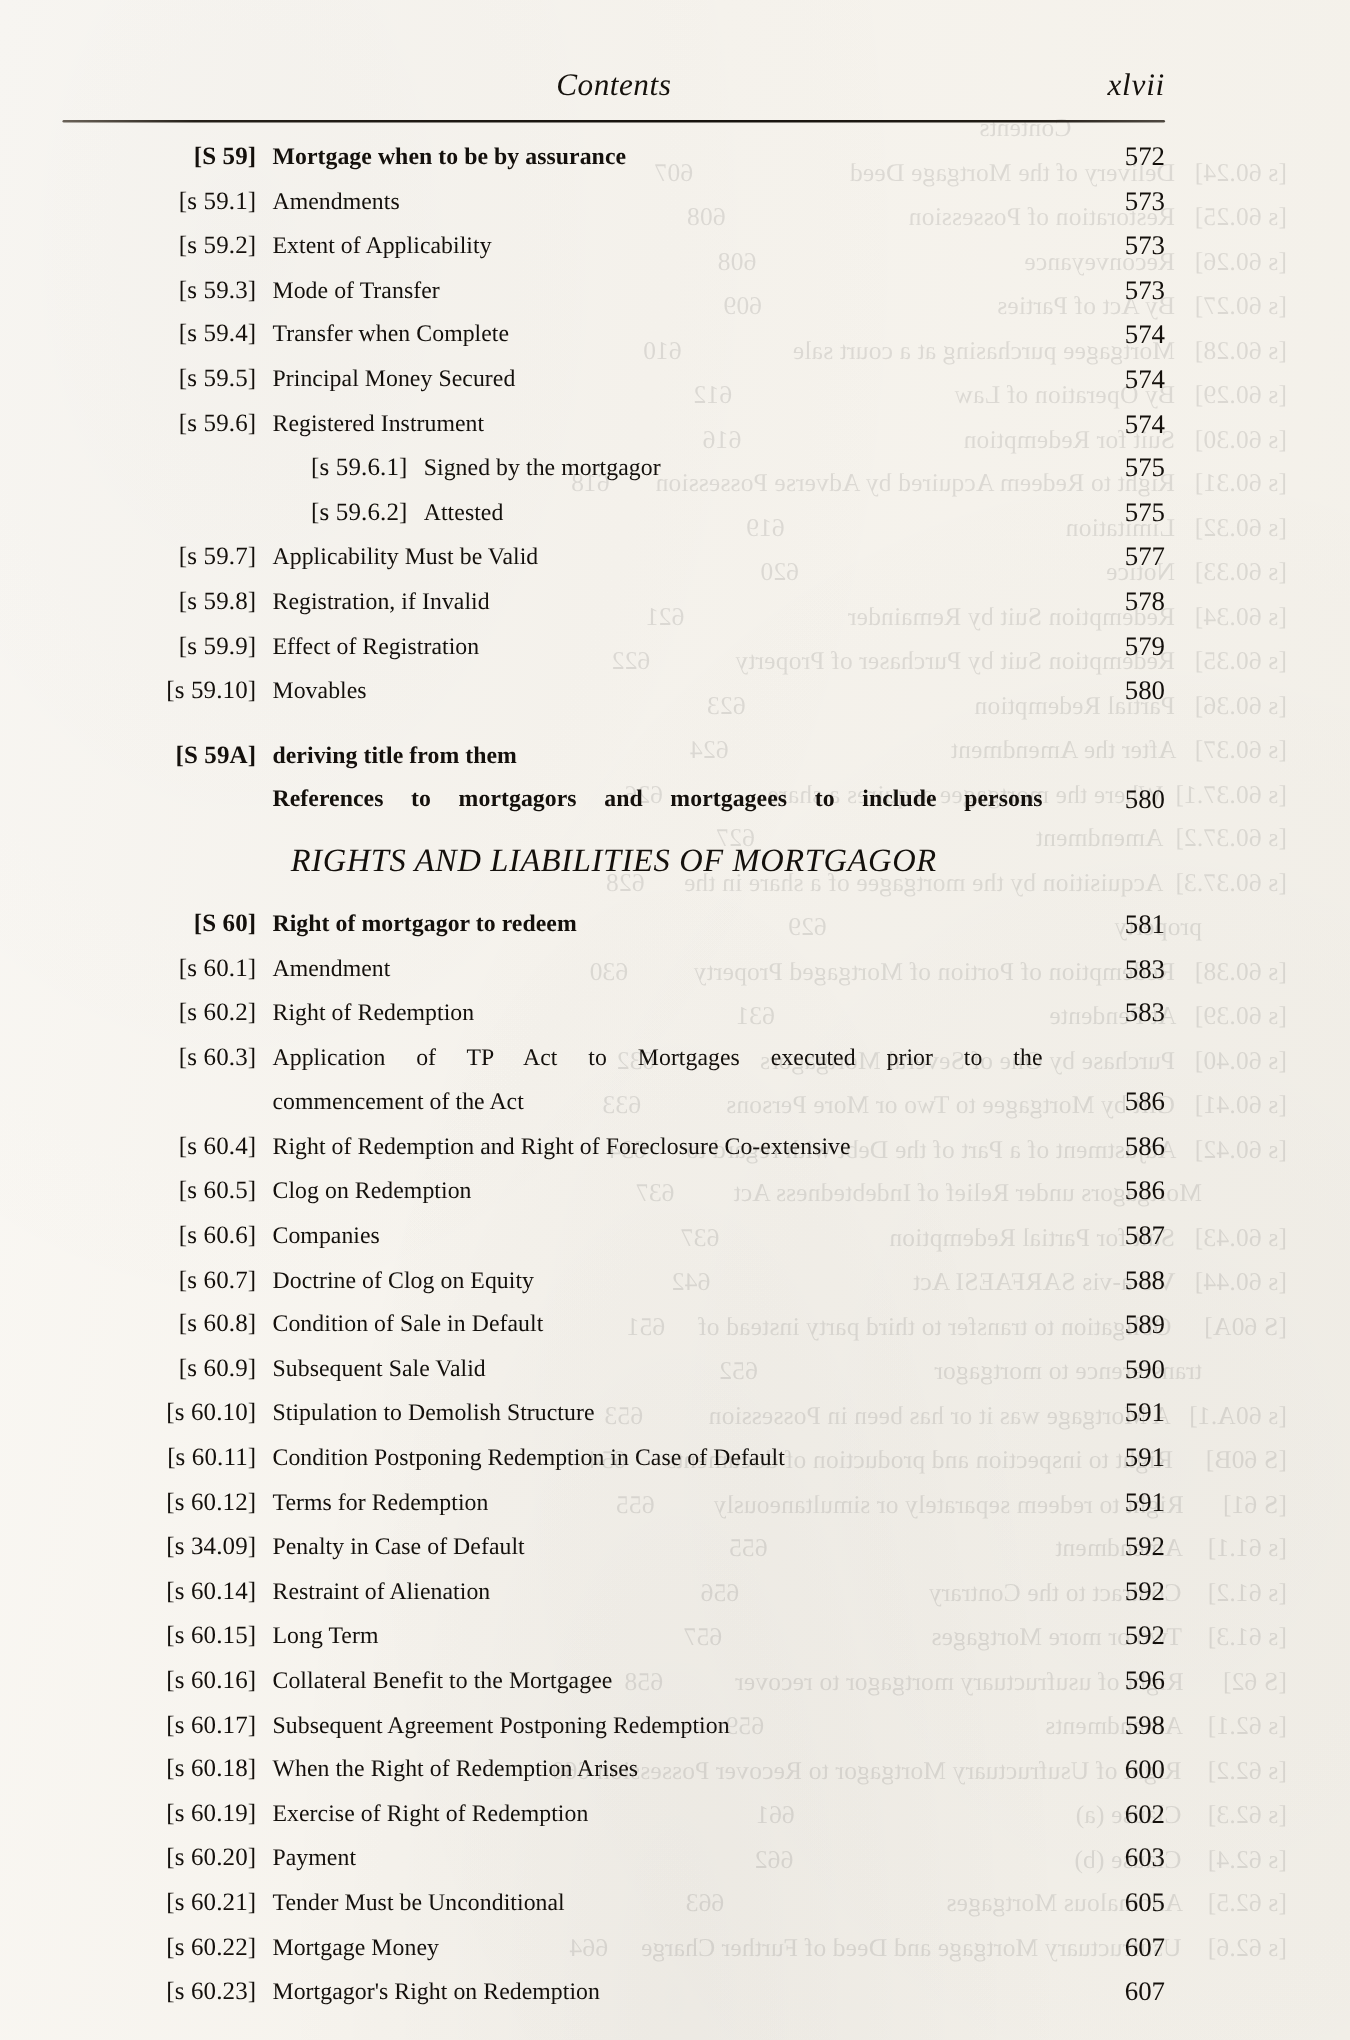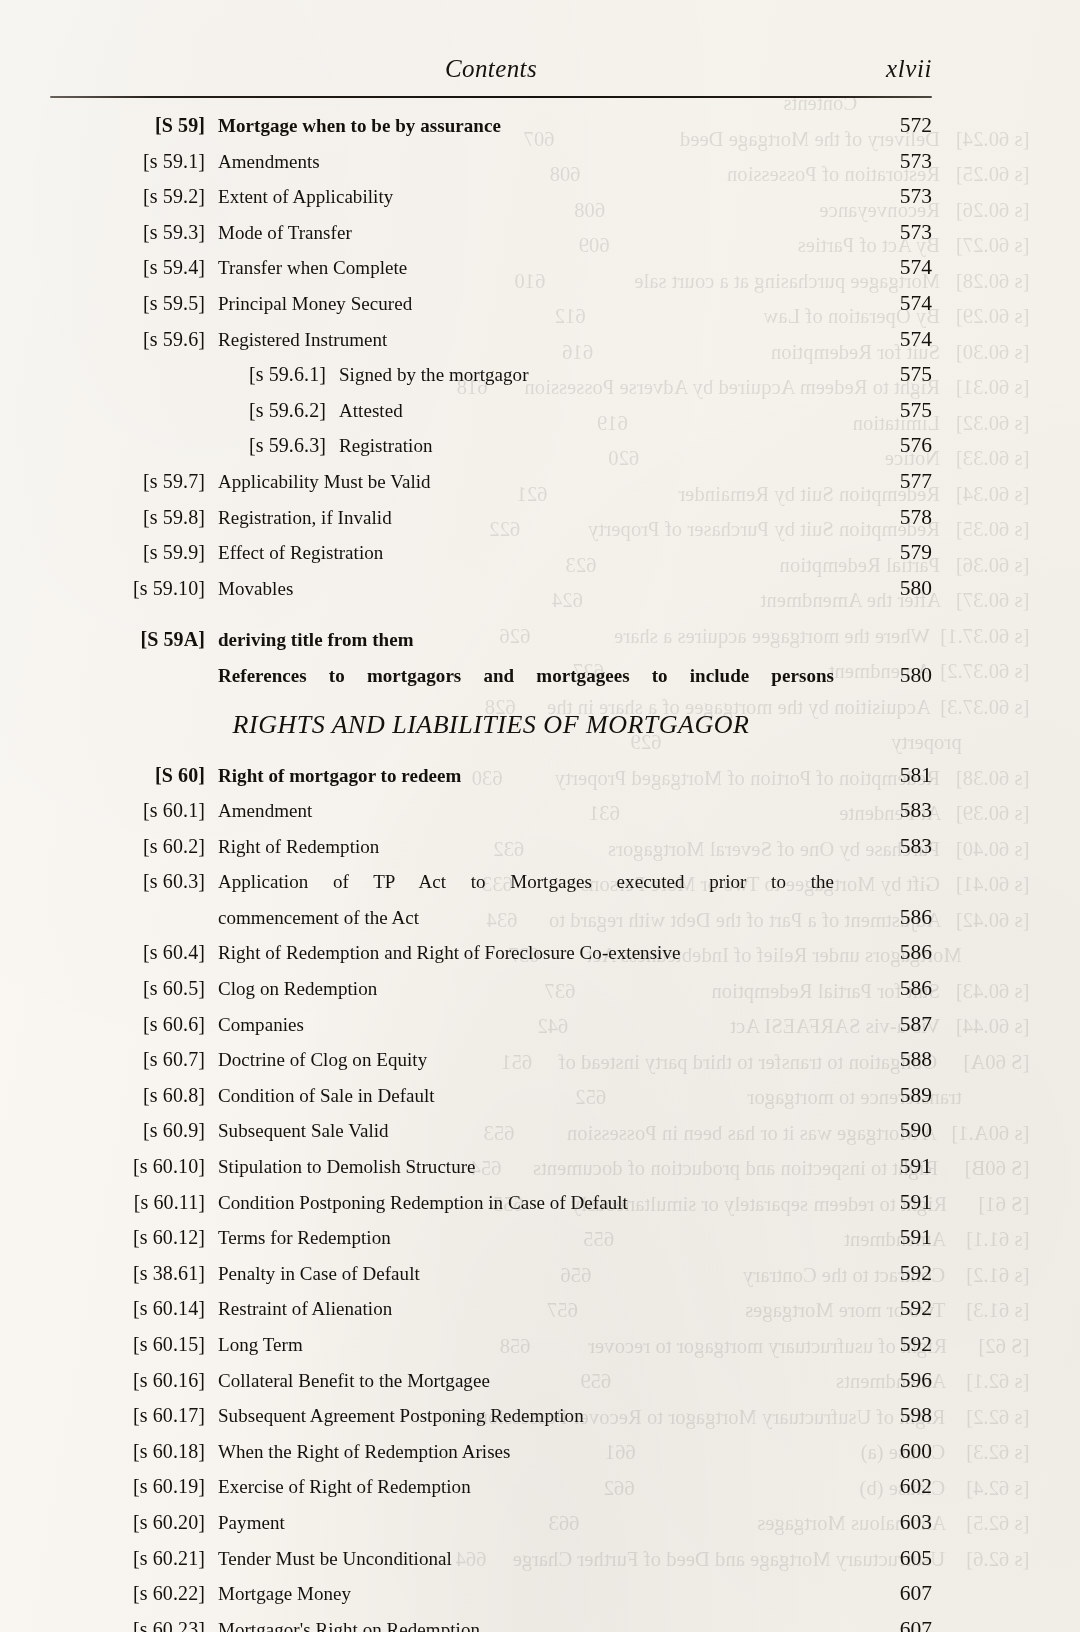--- a/index.html
+++ b/index.html
@@ -279,25 +279,20 @@
       <span class="title">Signed by the mortgagor</span>
       <span class="folio">575</span>
     </div>
 
     <div class="entry lvl-3">
       <span class="label">[s 59.6.2]</span>
       <span class="title">Attested</span>
       <span class="folio">575</span>
     </div>
 
-    <div class="entry lvl-3">
-      <span class="label">[s 59.6.3]</span>
-      <span class="title">Registration</span>
-      <span class="folio">576</span>
-    </div>
 
     <div class="entry lvl-sub">
       <span class="label">[s 59.7]</span>
       <span class="title">Applicability Must be Valid</span>
       <span class="folio">577</span>
     </div>
 
     <div class="entry lvl-sub">
       <span class="label">[s 59.8]</span>
       <span class="title">Registration, if Invalid</span>
@@ -406,21 +401,21 @@
       <span class="folio">591</span>
     </div>
 
     <div class="entry lvl-sub">
       <span class="label">[s 60.12]</span>
       <span class="title">Terms for Redemption</span>
       <span class="folio">591</span>
     </div>
 
     <div class="entry lvl-sub">
-      <span class="label">[s 38.61]</span>
+      <span class="label">[s 34.09]</span>
       <span class="title">Penalty in Case of Default</span>
       <span class="folio">592</span>
     </div>
 
     <div class="entry lvl-sub">
       <span class="label">[s 60.14]</span>
       <span class="title">Restraint of Alienation</span>
       <span class="folio">592</span>
     </div>
 

